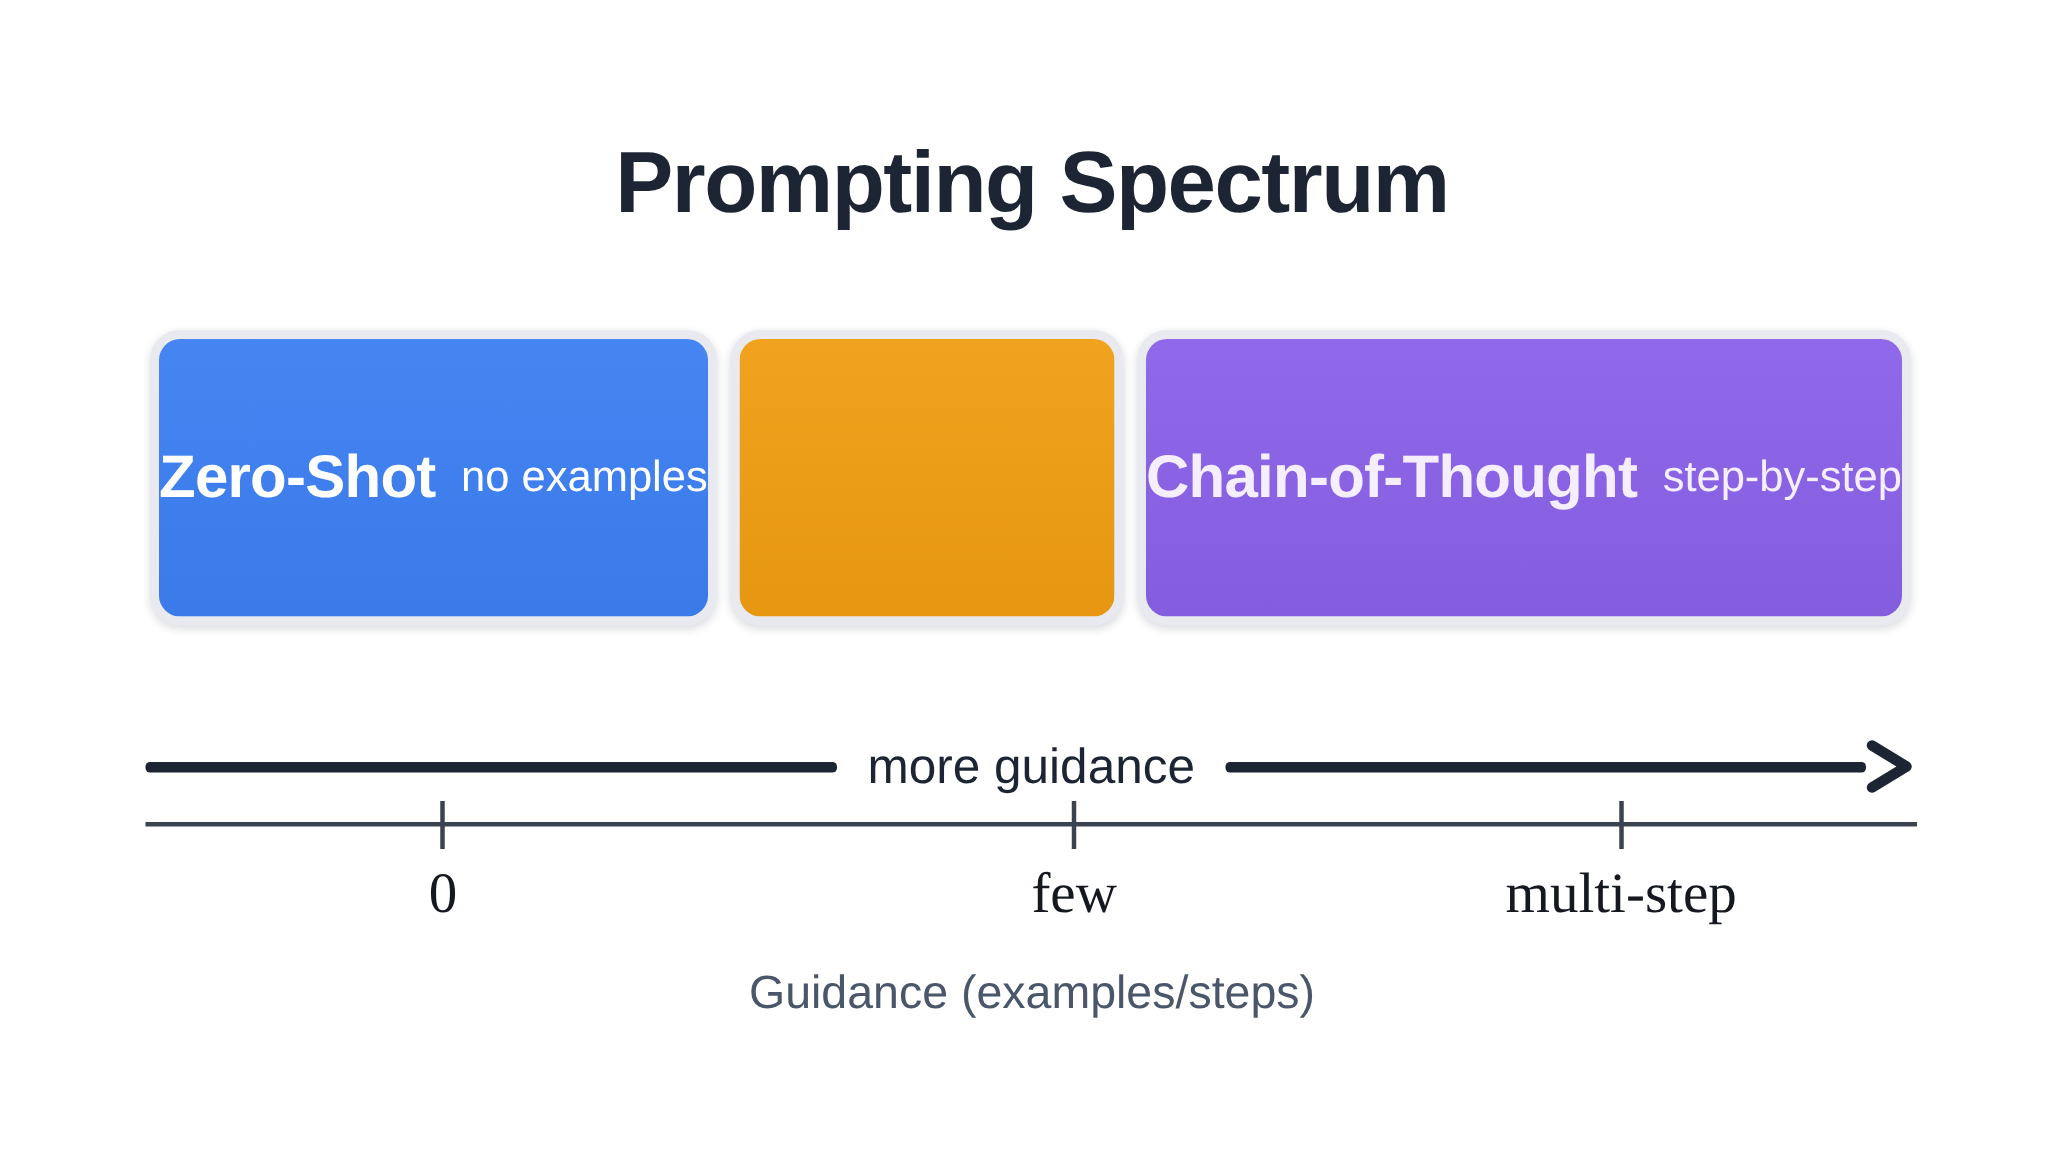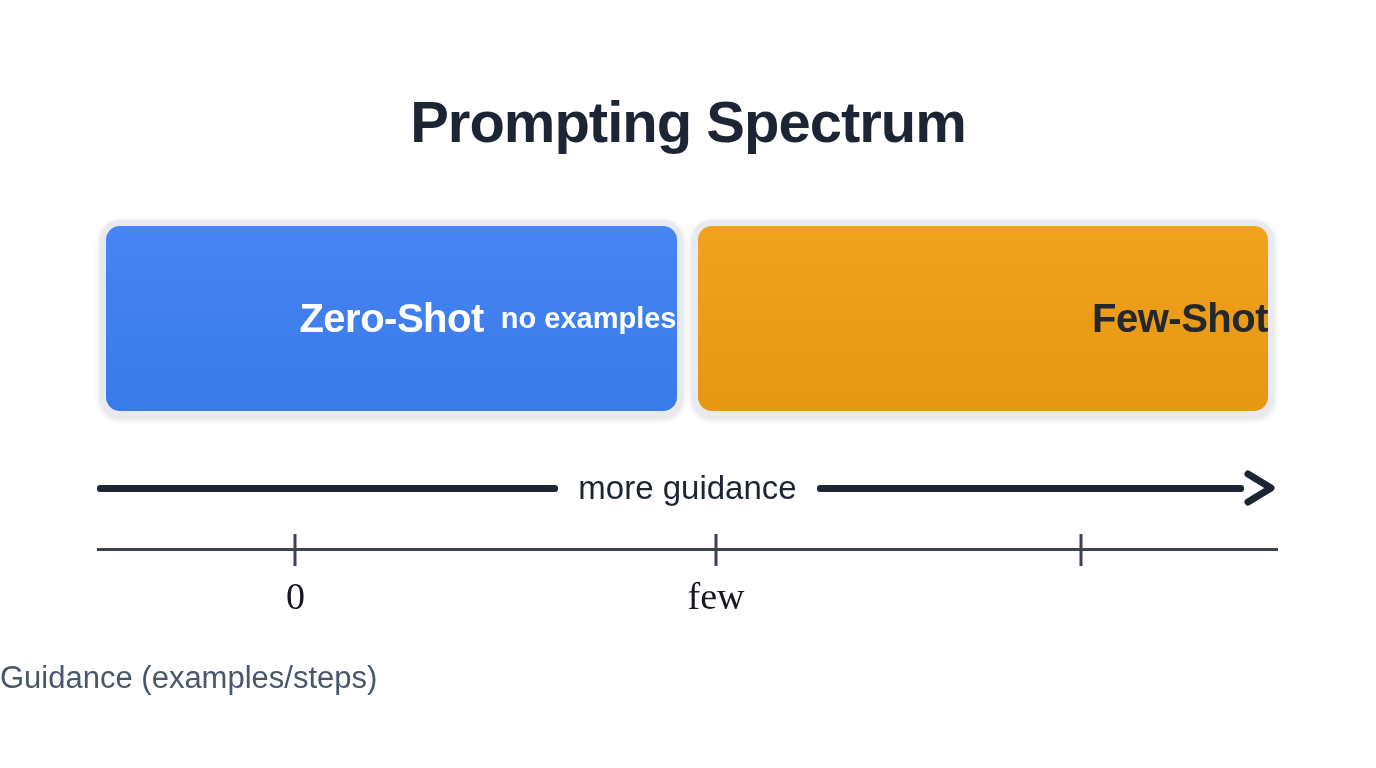--- a/index.html
+++ b/index.html
@@ -46,28 +46,28 @@
     background-image: linear-gradient(180deg, rgba(255,255,255,0.05), rgba(0,0,0,0.04));
   }
   .box-title {
     font-size: 40px;
     font-weight: 600;
     letter-spacing: -0.5px;
     white-space: nowrap;
   }
   .box-sub {
     font-size: 29px;
-    font-weight: 700;
+    font-weight: 400;
     white-space: nowrap;
   }
 
   
   .arrow-row {
     position: absolute;
-    top: 468px; left: 97px;
+    top: 491px; left: 97px;
     width: 1181px; height: 40px;
     display: flex;
     align-items: center;
     gap: 20px;
     color: var(--ink, #1d2534);
   }
   .aline {
     display: block;
     flex: 1;
     height: 7px;
@@ -115,42 +115,48 @@
     color: var(--tick-text, #15181f);
     white-space: nowrap;
   }
   .p1 { left: 16.8%; }
   .p2 { left: 50.05%; margin-left: 28px; }
   .p3 { left: 83.3%; }
 
   
   .caption {
     position: absolute;
-    top: 660px; left: 0; width: 100%;
+    top: 644px; left: 0; width: 100%;
+    text-align: center;
     font-size: 31px;
     color: var(--caption-text, #4a576b);
   }
 </style>
 </head>
 <body>
 
 <div class="canvas">
 
   <h1 class="title">Prompting Spectrum</h1>
 
   <div class="boxes">
     <div class="box">
       <div class="box-inner" style="background-color: rgb(60, 127, 242); color: rgb(255, 255, 255);">
         <div class="box-title">Zero-Shot</div>
         <div class="box-sub">no examples</div>
       </div>
     </div>
     <div class="box">
       <div class="box-inner" style="background-color: rgb(240, 157, 18); color: rgb(35, 39, 46);">
-        <div class="box-title">Few-Shot</div>
+      </div>
+    </div>
+    <div class="box">
+      <div class="box-inner" style="background-color: rgb(137, 97, 232); color: rgb(245, 238, 255);">
+        <div class="box-title">Chain-of-Thought</div>
+        <div class="box-sub">step-by-step</div>
       </div>
     </div>
   </div>
 
   <div class="arrow-row">
     <span class="aline"></span>
     <span class="alabel">more guidance</span>
     <span class="aright">
       <span class="aline"></span>
       <svg class="ahead" width="38" height="40" viewBox="0 0 38 40">
@@ -159,17 +165,18 @@
     </span>
   </div>
 
   <div class="axis">
     <div class="axis-line"></div>
     <div class="tick p1"></div>
     <div class="tick p2"></div>
     <div class="tick p3"></div>
     <div class="tick-label p1">0</div>
     <div class="tick-label p2">few</div>
+    <div class="tick-label p3">multi-step</div>
   </div>
 
   <div class="caption">Guidance (examples/steps)</div>
 
 </div>
 
 </body></html>

